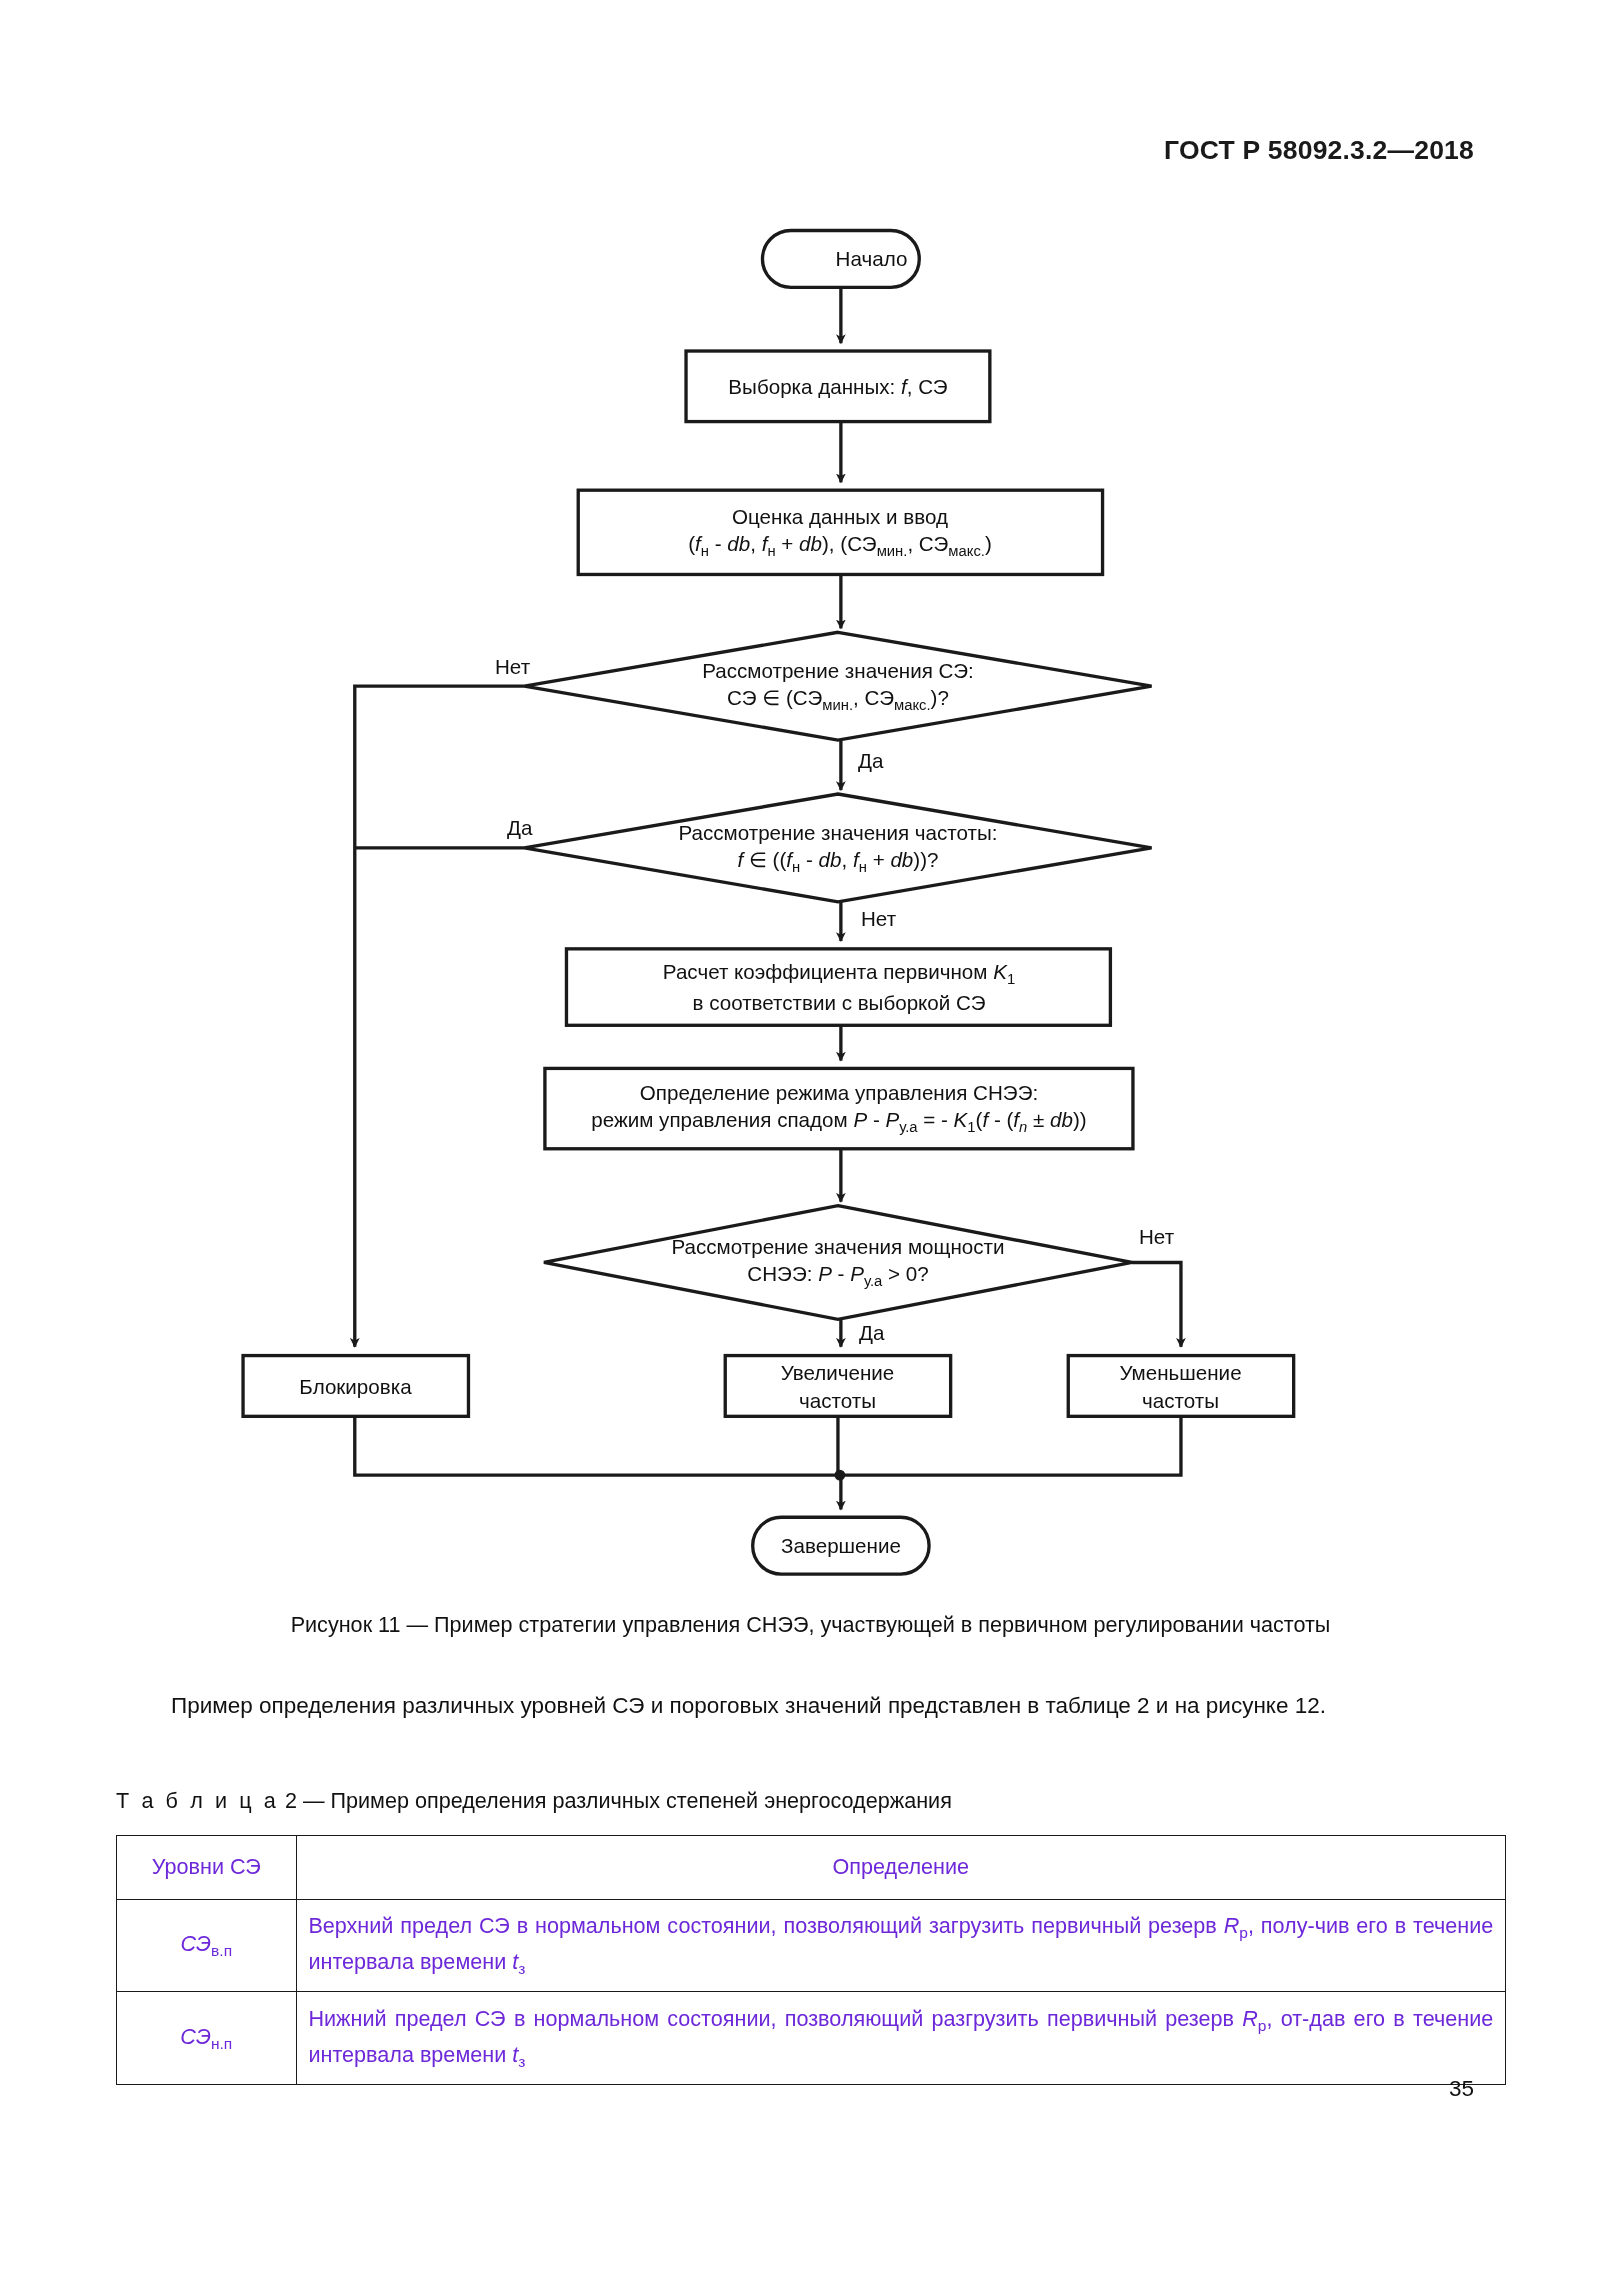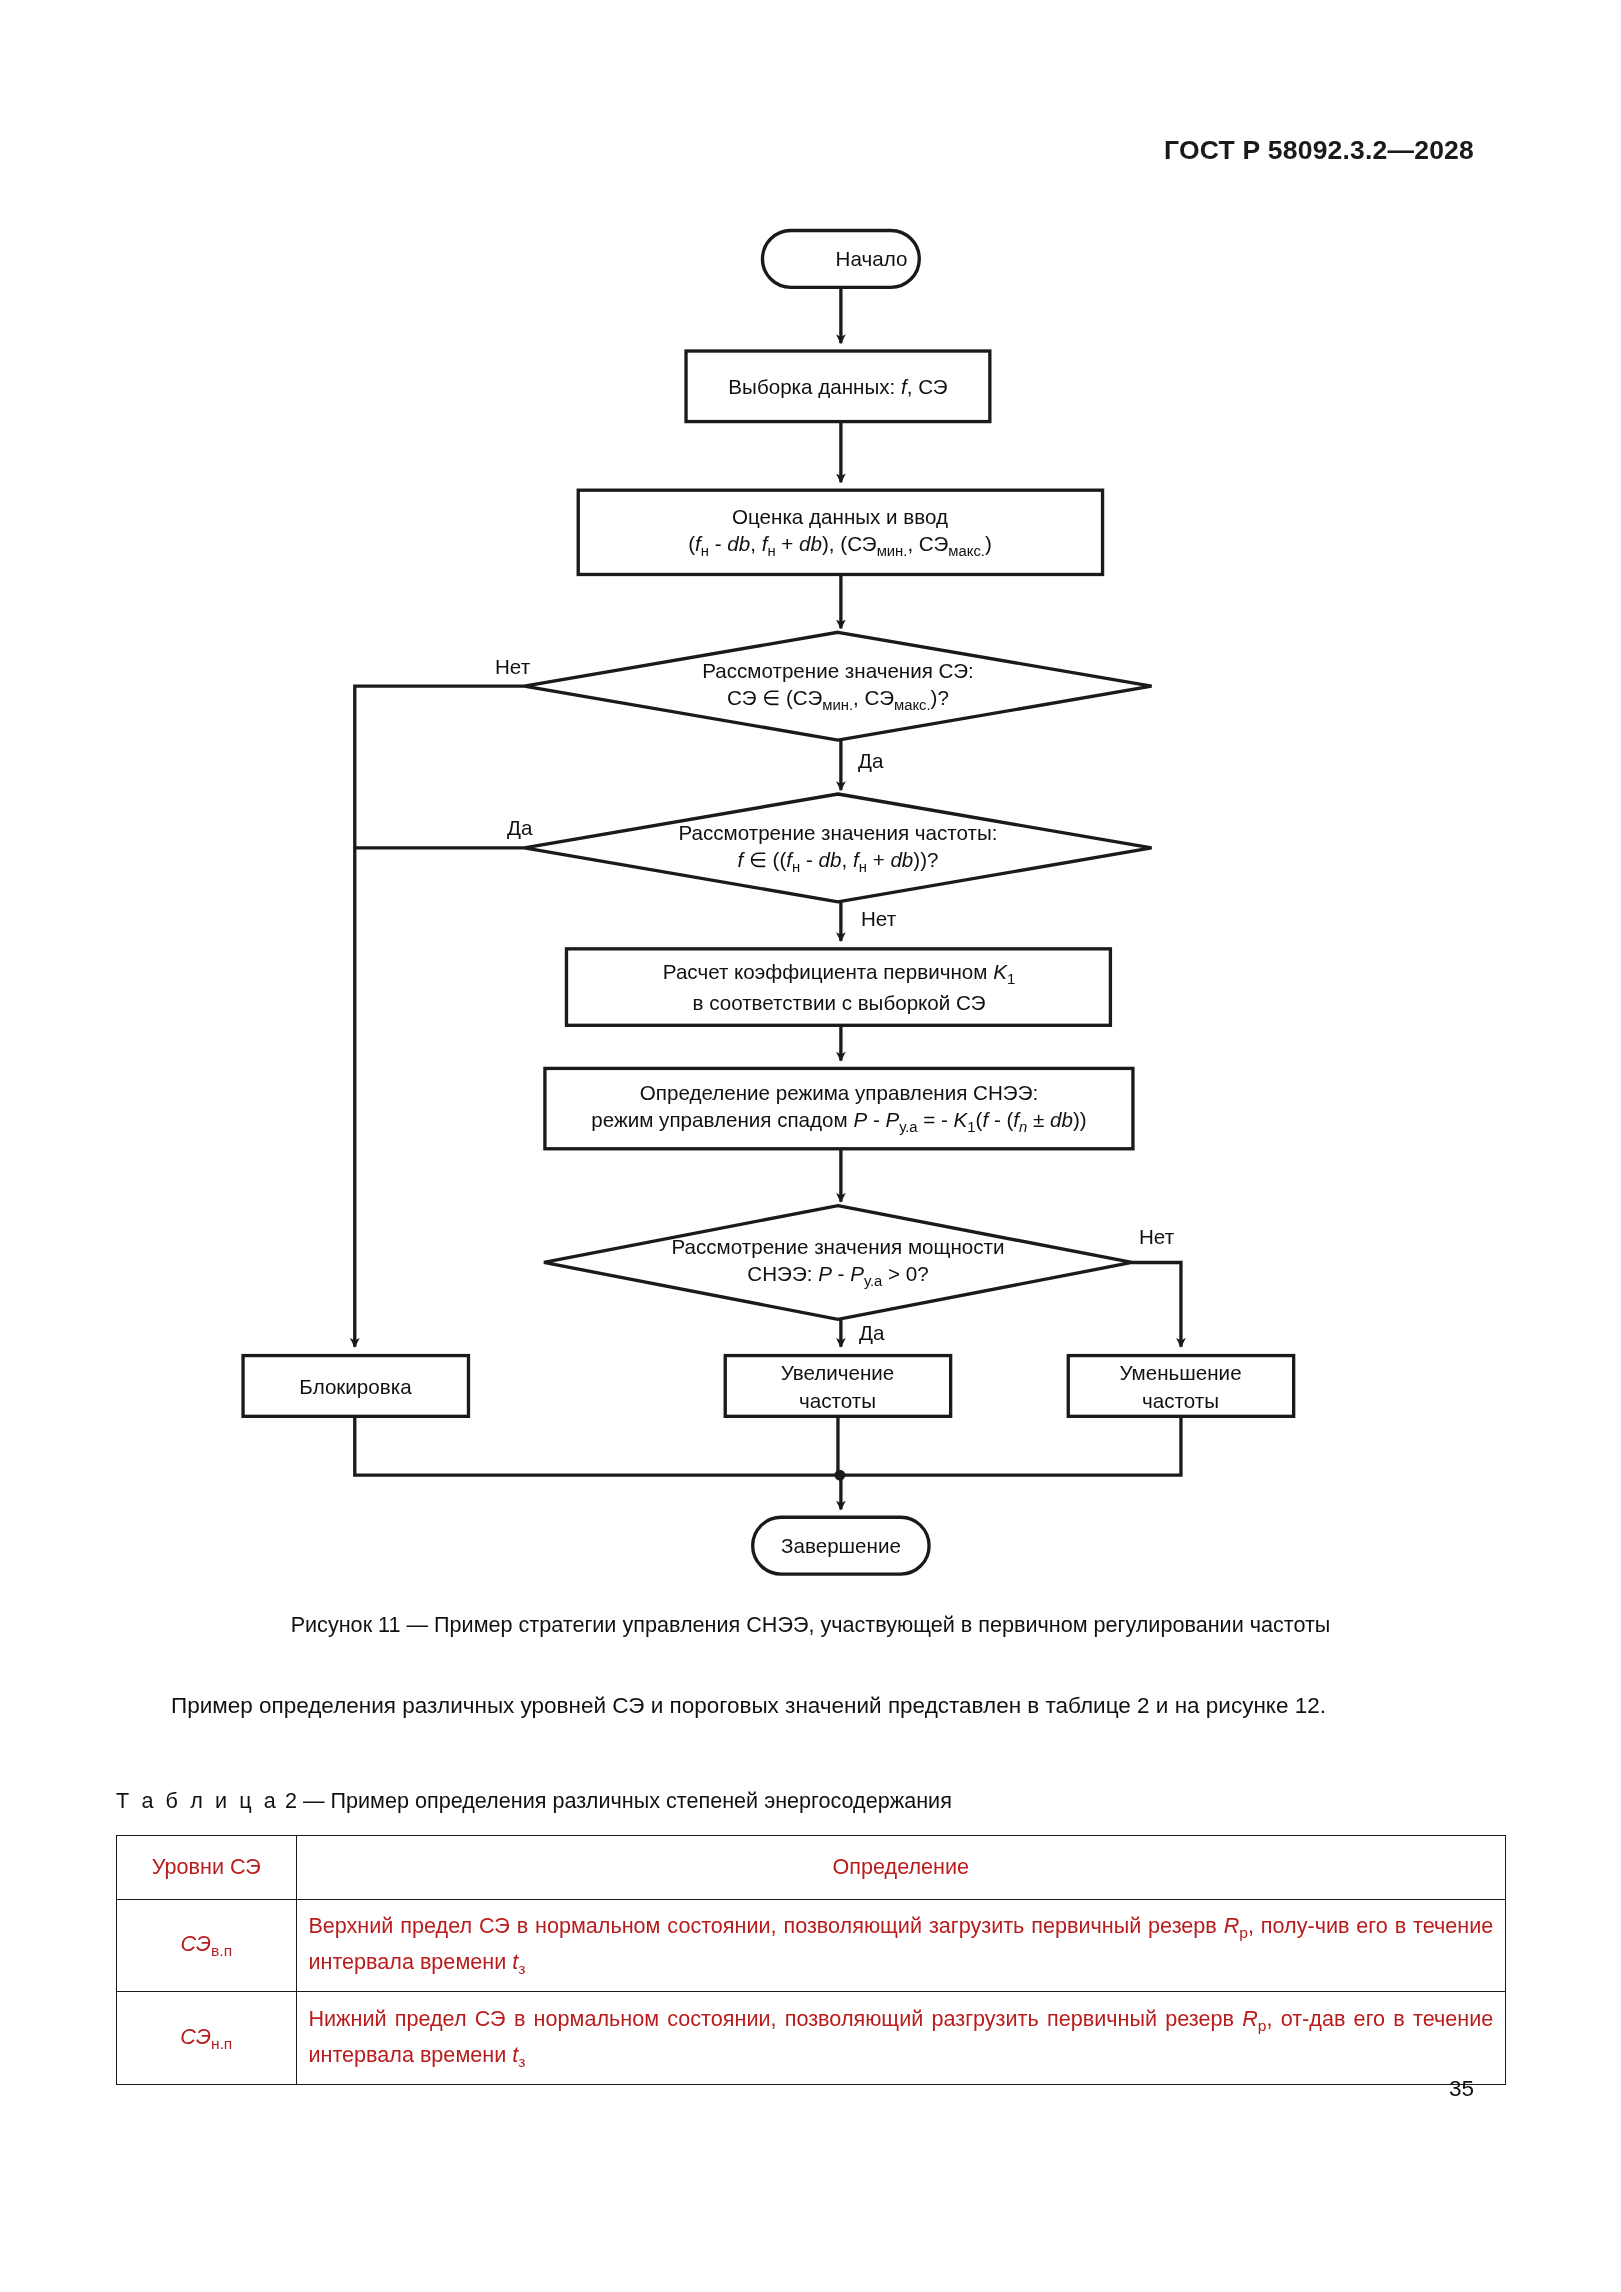--- a/index.html
+++ b/index.html
@@ -97,21 +97,21 @@
   .tt-sp { letter-spacing: 3.1px; }
 
   
   table.gost {
     position: absolute;
     top: 1835px;
     left: 116px;
     width: 1390px;
     border-collapse: collapse;
     font-size: 21.6px;
-    color: #b91c1c;
+    color: #6d28d9;
   }
   table.gost th, table.gost td {
     border: 1.6px solid #1a1a1a;
     padding: 9.8px 11.8px;
     vertical-align: middle;
   }
   table.gost thead th {
     font-weight: normal;
     text-align: center;
     height: 43px;
@@ -132,21 +132,21 @@
     right: 147px;
     font-size: 22.5px;
     color: #111;
   }
 </style>
 </head>
 <body>
 
 <div class="page">
 
-  <div class="doc-header">ГОСТ Р 58092.3.2—2028</div>
+  <div class="doc-header">ГОСТ Р 58092.3.2—2018</div>
 
   <div class="flow">
     <svg width="1621" height="1588" viewBox="0 0 1654 1620">
       <defs>
         <marker id="arw" markerWidth="12" markerHeight="12" refX="9" refY="5" orient="auto" markerUnits="userSpaceOnUse">
           <path d="M0,0 L10,5 L0,10 L2.6,5 Z" fill="#1a1a1a"></path>
         </marker>
       </defs>
       <g fill="#ffffff" stroke="#1a1a1a" stroke-width="3.4">
 

